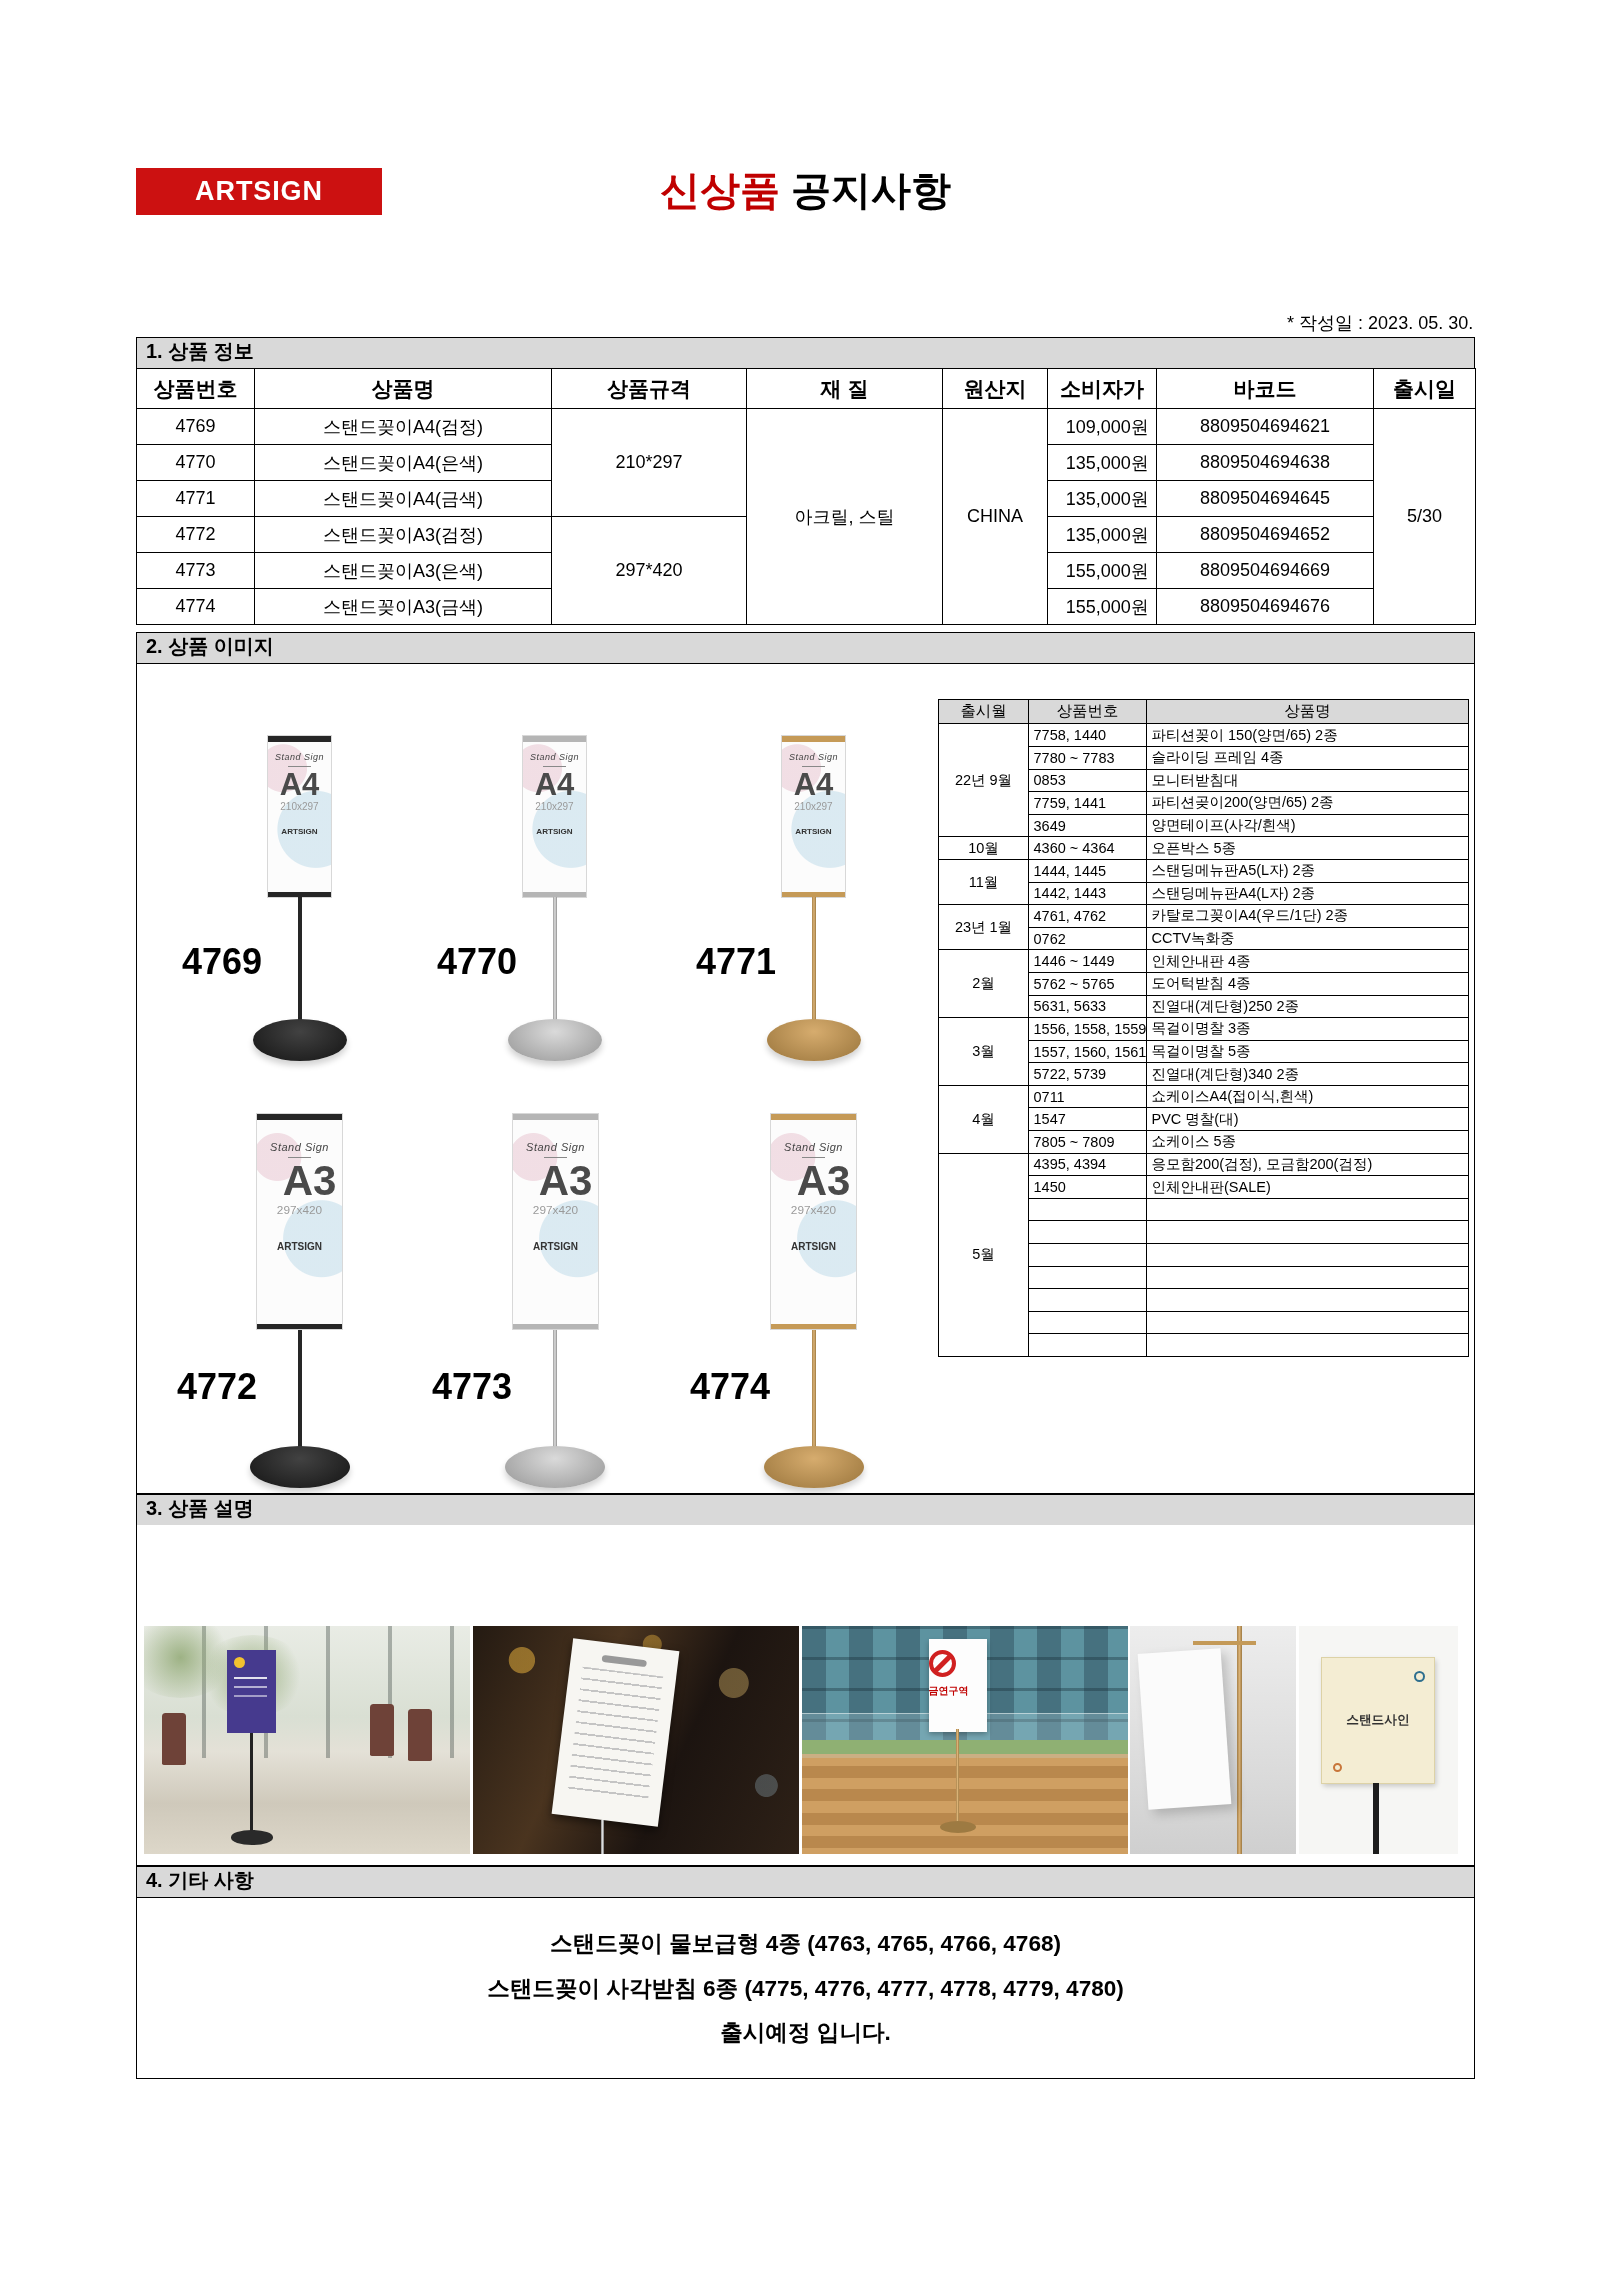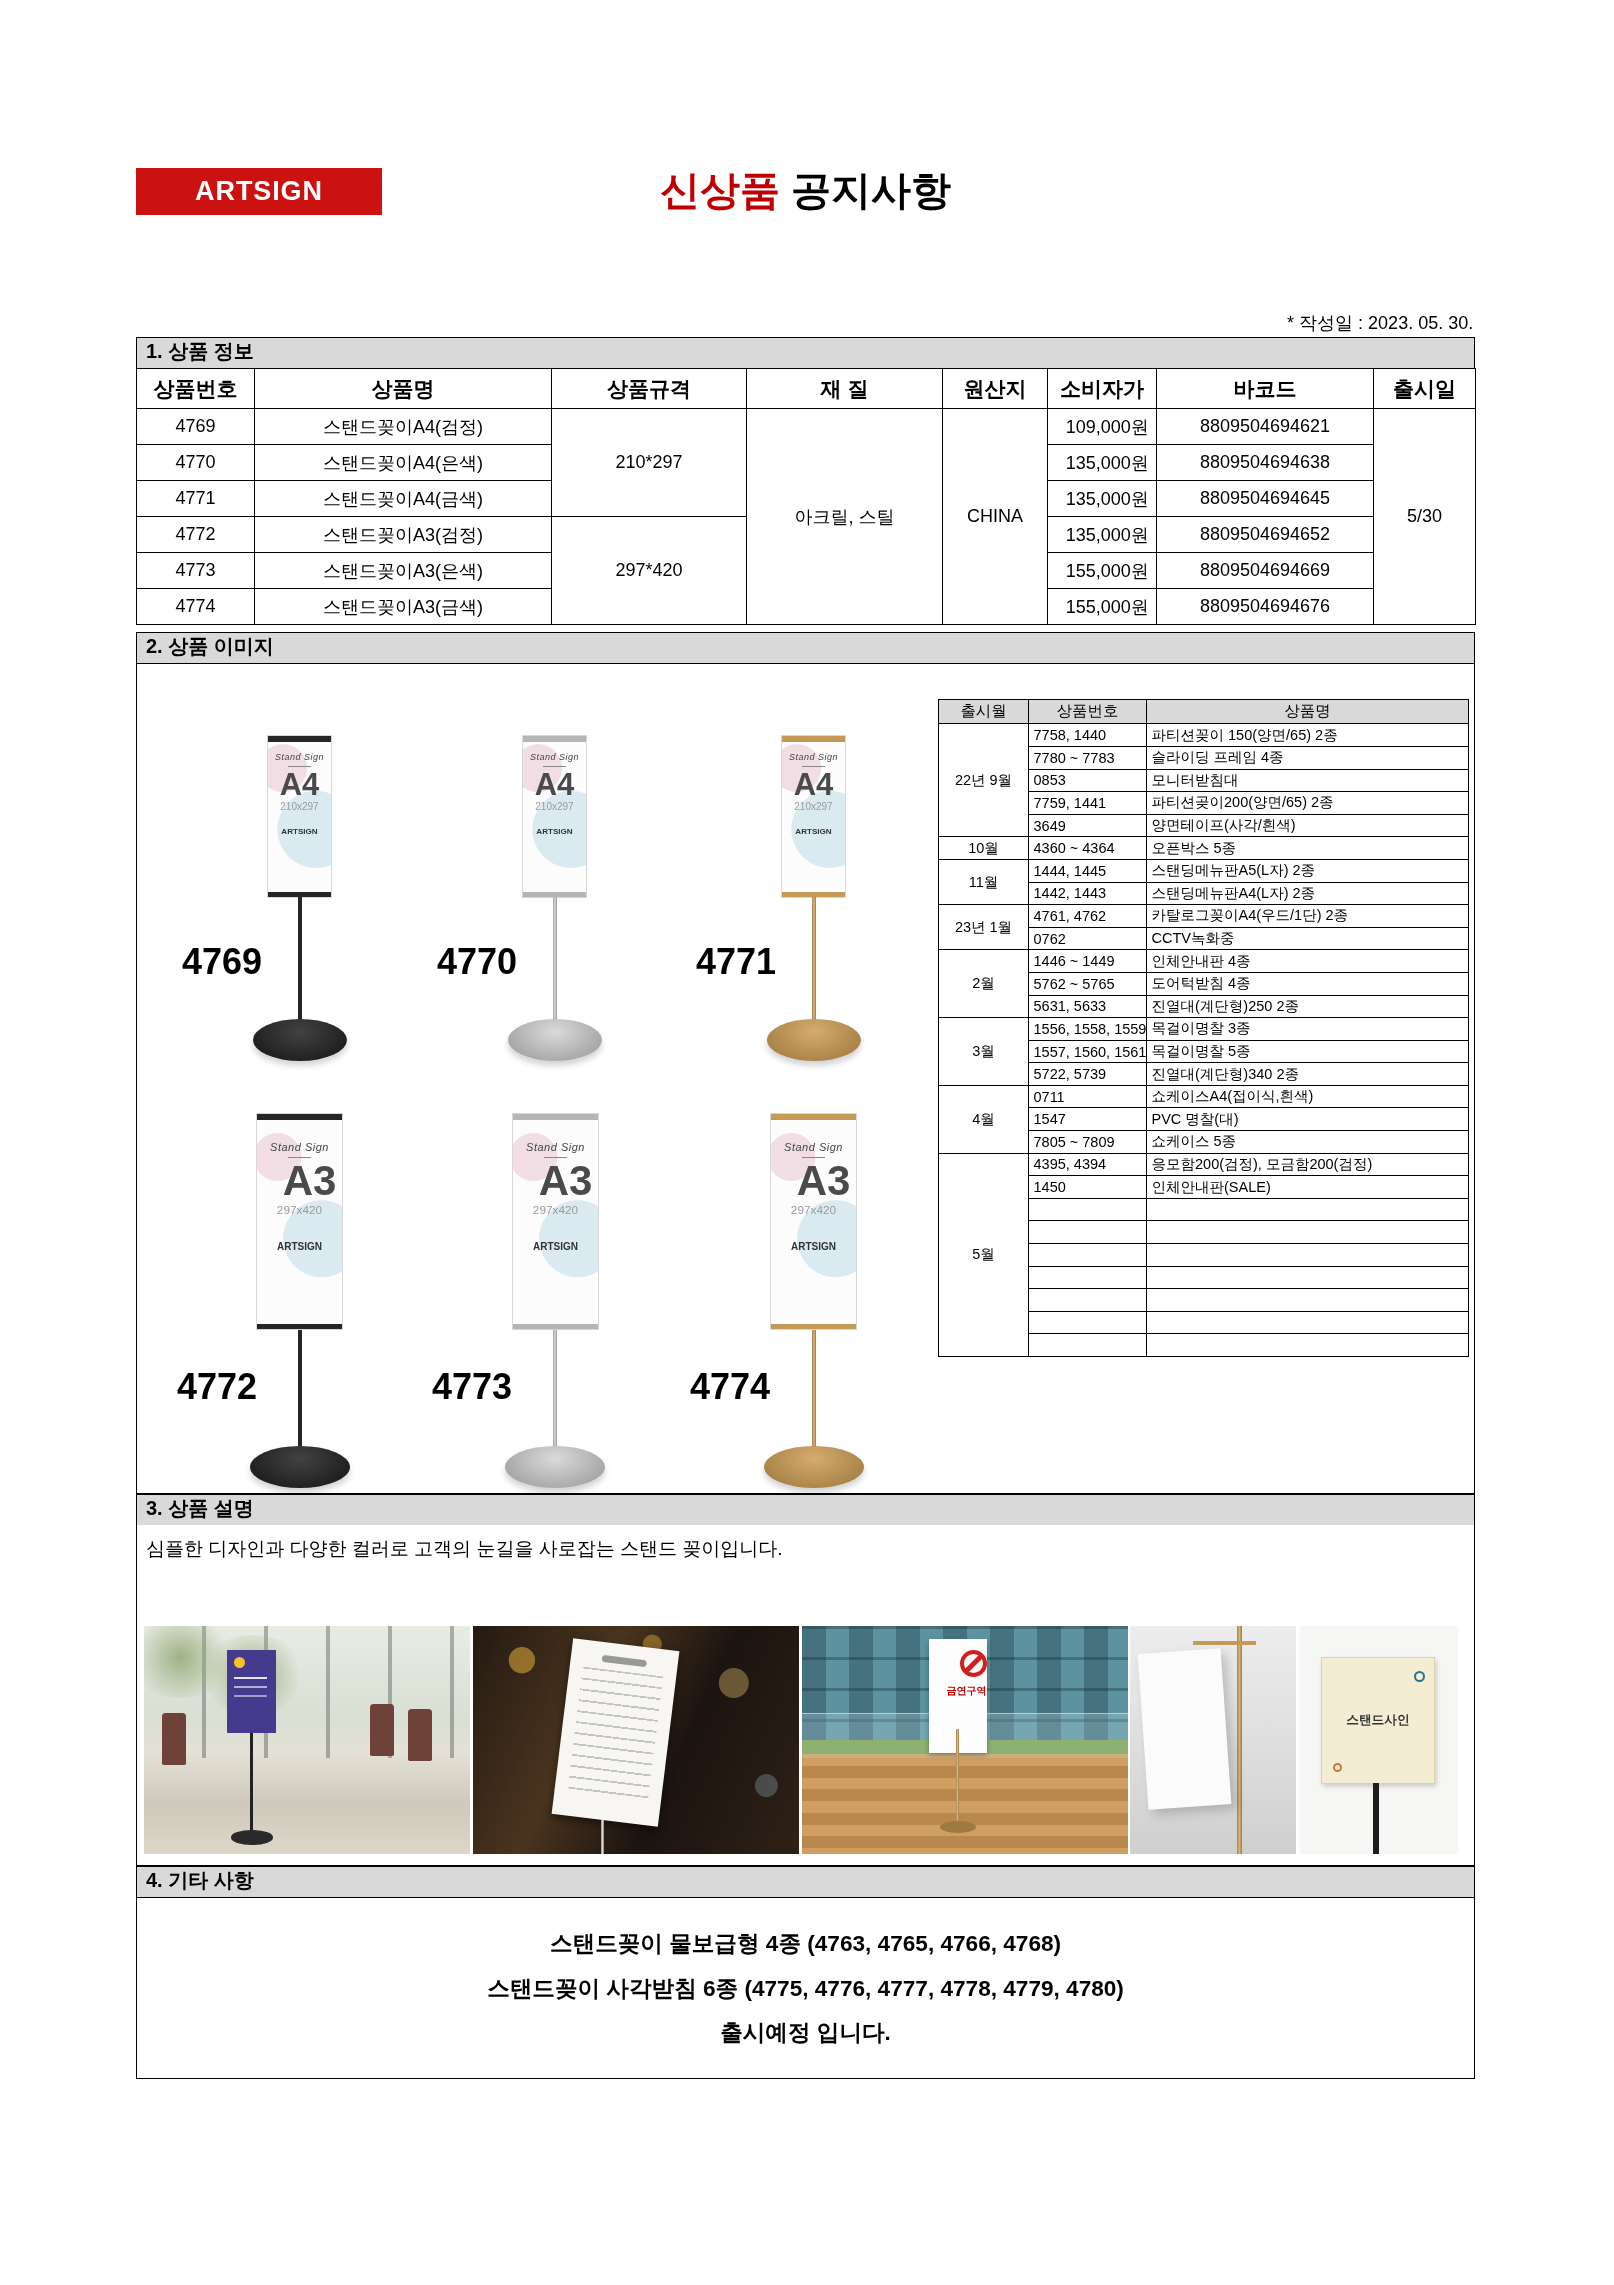--- a/index.html
+++ b/index.html
@@ -110,22 +110,22 @@
     background: linear-gradient(90deg, #888, #ddd, #777); }
   .ph3 .glass { position: absolute; top: 0; left: 0; right: 0; height: 52%;
     background: repeating-linear-gradient(90deg, #46717f 0 23.5px, #5d93a0 23.5px 47px); }
   .ph3 .glass2 { position: absolute; top: 0; left: 0; right: 0; height: 52%;
     background: repeating-linear-gradient(180deg, rgba(20,40,50,.35) 0 2.7px, transparent 2.7px 31px); }
   .ph3 .grass { position: absolute; top: 50%; left: 0; right: 0; height: 7%; background: #7fa14d; }
   .ph3 .deck { position: absolute; top: 56%; left: 0; right: 0; bottom: 0;
     background: repeating-linear-gradient(180deg, #cf9f62 0 11.8px, #b9884d 11.8px 23.5px); }
   .ph3 .fence { position: absolute; top: 38%; left: 0; right: 0; height: 20%; background: rgba(190,225,230,.25);
     border-top: 1.8px solid rgba(230,240,240,.6); }
-  .ph3 .nsign { position: absolute; left: 127px; top: 12.7px; width: 58px; height: 114px; background: #fdfdfd;
-    box-shadow: 0 2.7px 5.4px rgba(0,0,0,.3); display: flex; flex-direction: column; align-items: flex-end; }
+  .ph3 .nsign { position: absolute; left: 127px; top: 12.7px; width: 58px; height: 93px; background: #fdfdfd;
+    box-shadow: 0 2.7px 5.4px rgba(0,0,0,.3); display: flex; flex-direction: column; align-items: flex-start; }
   .ph3 .ring { margin-top: 11px; width: 27px; height: 27px; border: 4.5px solid #d02020; border-radius: 50%; position: relative; }
   .ph3 .ring::after { content: ""; position: absolute; left: -1.8px; top: 7.2px; width: 23.5px; height: 4.5px;
     background: #d02020; transform: rotate(-45deg); }
   .ph3 .ntext { margin-top: 7.2px; font-size: 10px; font-weight: bold; color: #c00000; }
   .ph3 .gpole { position: absolute; left: 154px; top: 103px; width: 3.6px; height: 96px;
     background: linear-gradient(90deg, #a8824a, #dab276, #9c7840); }
   .ph3 .gbase { position: absolute; left: 138px; top: 195px; width: 36px; height: 11.8px; border-radius: 50%; background: #9d7a42; }
   .ph4 { background: linear-gradient(180deg, #ededed, #d9d9d9 70%, #cfcfcf); }
   .ph4 .epole { position: absolute; left: 107px; top: 0; bottom: 0; width: 4.5px;
     background: linear-gradient(90deg, #a8824a, #dab276, #9c7840); }
@@ -436,21 +436,20 @@
             <tr>
               <td>&nbsp;</td>
               <td>&nbsp;</td>
             </tr>
           </tbody>
       </table>
     </div>
 
     <div class="sec-bar" id="bar3">3. 상품 설명</div>
     <div class="sec-box" id="box3">
-      <div class="desc-line" id="desc1">심플한 디자인과 다양한 컬러로 고객의 눈길을 사로잡는 스탠드 꽂이입니다.</div>
       <div class="photos">
         <div class="photo ph1" style="width:326px">
           <div class="mullions"></div>
           <div class="leaf" style="left:-18px;top:-9px"></div>
           <div class="leaf" style="left:54px;top:9px"></div>
           <div class="chair" style="left:226px;top:78px"></div>
           <div class="chair" style="left:264px;top:83px"></div>
           <div class="chair" style="left:18px;top:87px"></div>
           <div class="psign">
             <div class="dot"></div>

